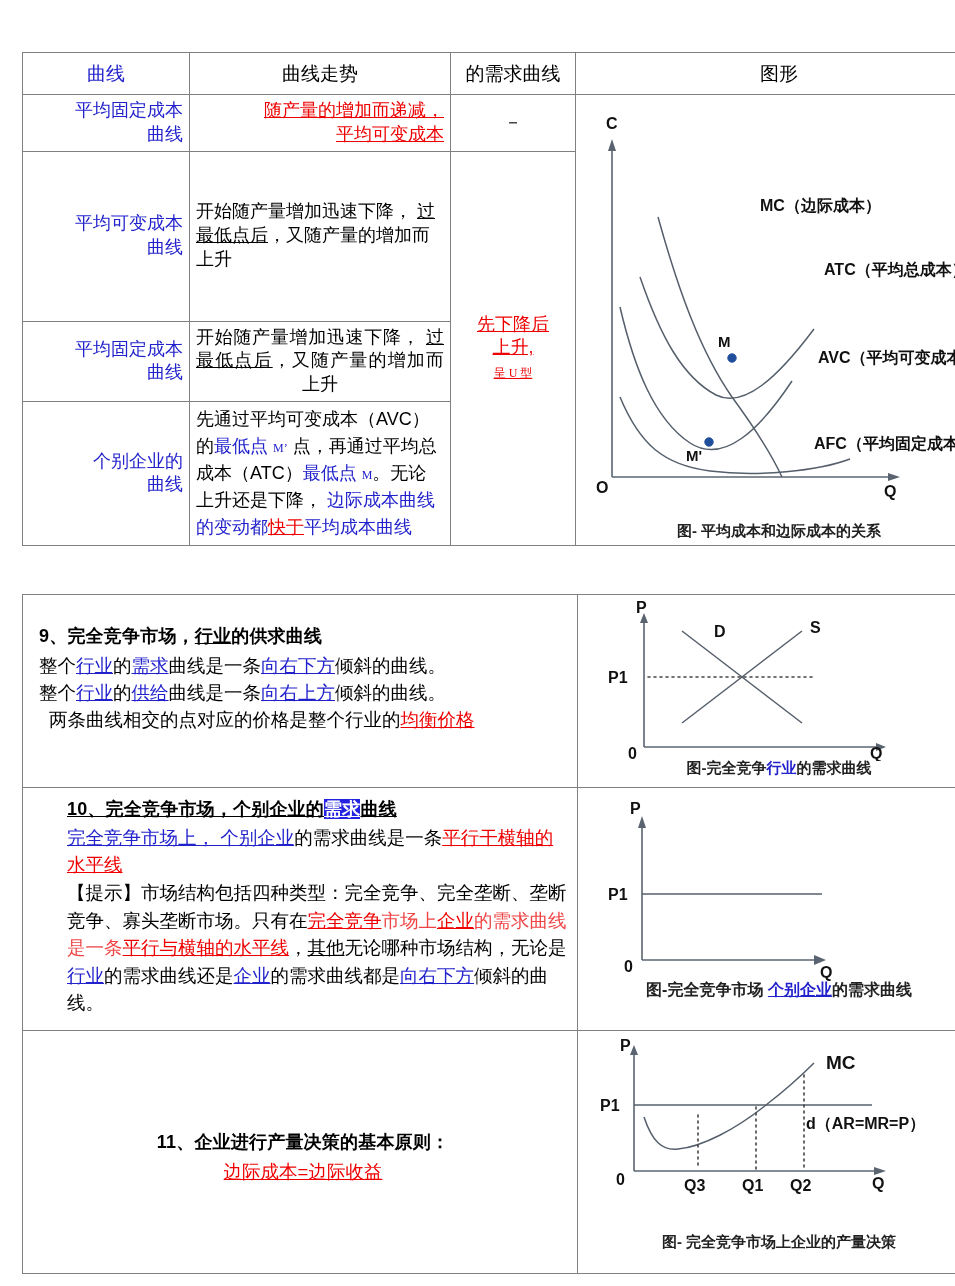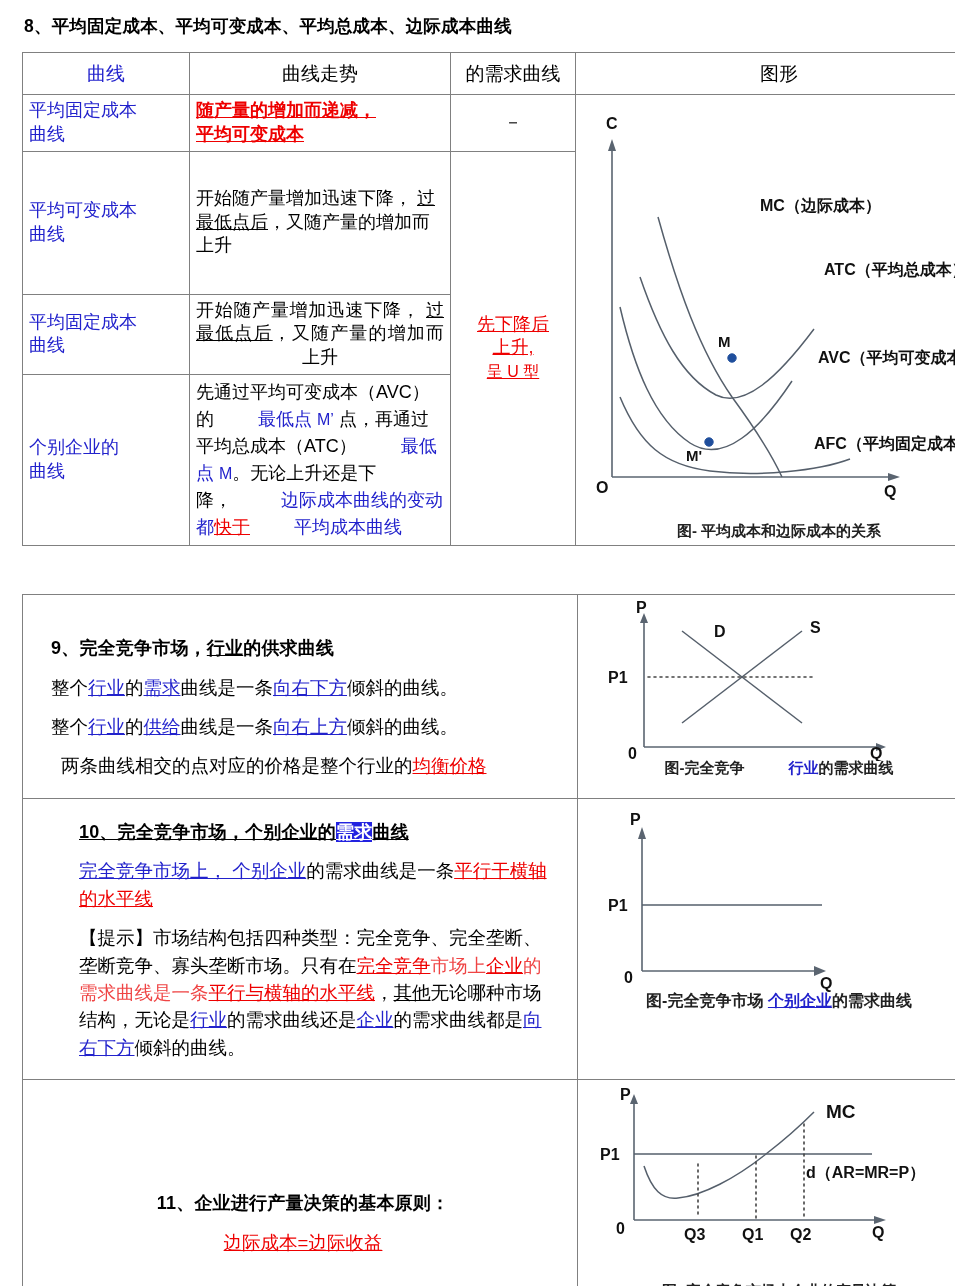--- a/index.html
+++ b/index.html
@@ -27,34 +27,34 @@
     table-layout:fixed;
   }
   .tbl8 td,.tbl8 th{
     border:1px solid #808080;
     padding:4px 6px;
     vertical-align:middle;
     font-size:18px;
     line-height:1.32;
   }
   .tbl8 th{font-weight:normal;text-align:center;font-size:19px;padding:8px 4px;}
-  .c-curve{width:158px;text-align:left;color:#2222cc;}
+  .c-curve{width:158px;text-align:right;color:#2222cc;}
   .c-trend{width:252px;}
   .c-rule{width:116px;text-align:center;}
   .c-graph{width:398px;}
 
   .red{color:#ef4444;}
-  .blue{color:#2222cc;margin-left:44px;}
+  .blue{color:#2222cc;}
   .u{text-decoration:underline;}
   .ru{color:#ee0000;text-decoration:underline;}
   .bu{color:#2222cc;text-decoration:underline;}
   .hl{background:#2222e0;color:#ffffff;}
-  .mono{font-family:Liberation Sans, sans-serif;font-size:16px;}
-
-  .trend-center{text-align:left;font-weight:bold;}
+  .mono{font-family:Liberation Serif, serif;font-size:12px;}
+
+  .trend-center{text-align:right;}
   .trend-just{text-align:justify;text-align-last:center;}
 
   
   .gwrap{position:relative;}
   .gcap{
     text-align:center;font-size:15px;margin-top:2px;font-weight:bold;
     color:#222;
   }
 
   
@@ -63,36 +63,35 @@
     border-collapse:collapse;table-layout:fixed;
   }
   .tbl2 td{
     border:1px solid #808080;
     padding:6px 8px;
     vertical-align:top;
   }
   .tbl2 .left{width:538px;}
   .tbl2 .right{width:386px;vertical-align:top;}
   .body-text{font-size:18.5px;line-height:1.48;}
-  .body-text p{margin:12px;}
+  .body-text p{margin:0;}
 
   svg{display:block;}
   .cv{fill:none;stroke:#555f6b;stroke-width:1.5;}
   .ax{fill:none;stroke:#5a6470;stroke-width:1.6;}
   .dot{fill:#1f4e9c;stroke:#1f4e9c;}
   .lbl{font-family:"Liberation Sans",sans-serif;font-size:15px;fill:#111;font-weight:bold;}
   .lbl2{font-family:"Liberation Sans",sans-serif;font-size:16px;fill:#111;font-weight:bold;}
   .dash{fill:none;stroke:#444;stroke-width:1.6;stroke-dasharray:2 4;stroke-linecap:round;}
 </style>
 </head>
 <body>
 
 <div class="page">
 
-  <div class="sec-title" style="position:absolute;left:24px;top:14px;">8、平均固定成本、平均可变成本、平均总成本、边际成本曲线</div>
 
   <table class="tbl8">
     <tbody>
         <tr>
       <th class="c-curve">曲线</th>
       <th class="c-trend">曲线走势</th>
       <th class="c-rule">的需求曲线</th>
       <th class="c-graph">图形</th>
     </tr>
 

